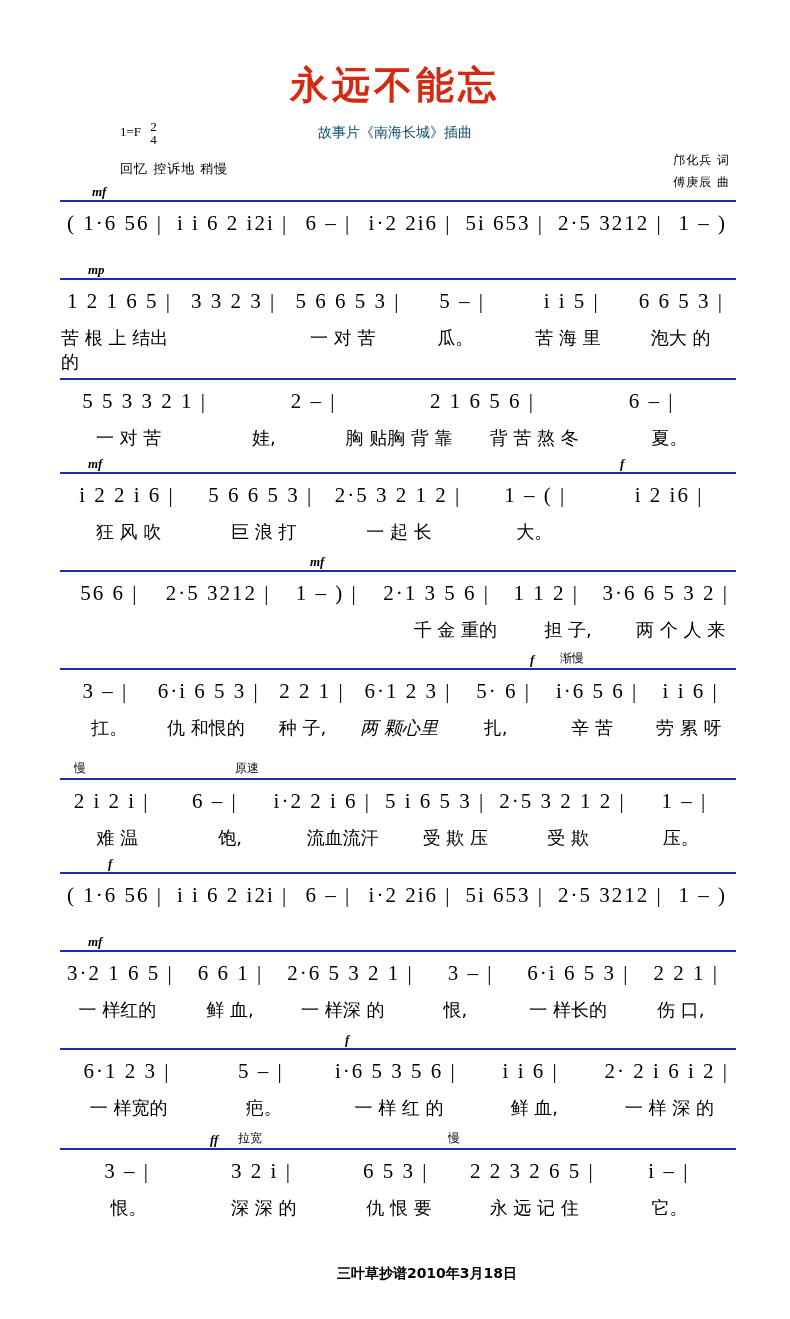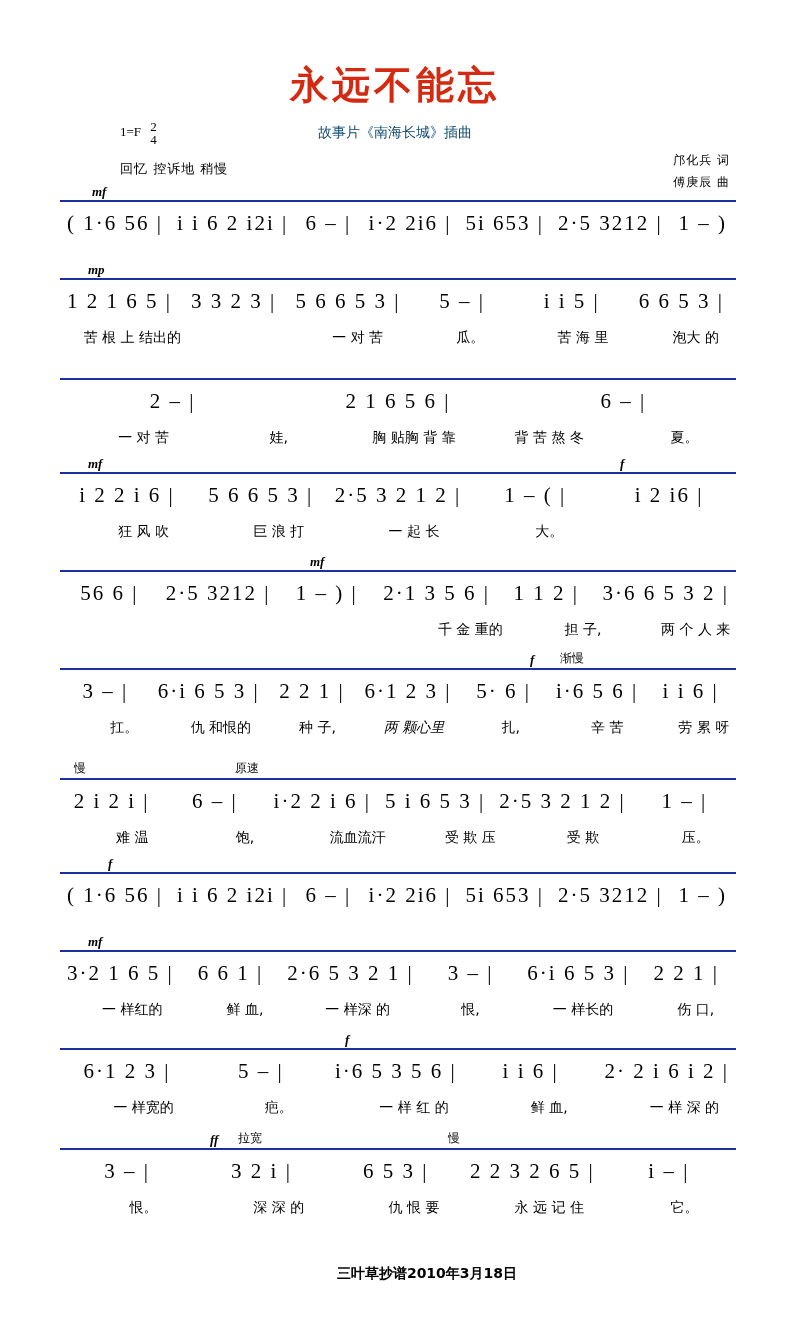--- a/index.html
+++ b/index.html
@@ -64,23 +64,23 @@
   .notes{
     font-family:"Liberation Serif", serif;
     font-size:21px;
     letter-spacing:2px;
     display:flex;align-items:baseline;
     padding:0 7px;
   }
   .n{position:relative;display:inline-block;padding:0 2px;}
 
   .lyrics{
-    position:absolute;left:16px;top:48px;width:676px;height:24px;
-    display:flex;align-items:center;
-    font-family:"DejaVu Sans", sans-serif;font-size:14px;
+    position:absolute;left:1px;top:48px;width:676px;height:24px;
+    display:flex;align-items:flex-start;
+    font-family:"DejaVu Sans", sans-serif;font-size:18px;
   }
   .lyr{display:flex;align-items:center;justify-content:center;}
 
   .dyn{
     position:absolute;
     font-family:"Liberation Serif",serif;
     font-style:italic;font-weight:bold;font-size:13px;
   }
   .mark{
     position:absolute;font-family:"DejaVu Sans",sans-serif;font-size:12px;
@@ -171,20 +171,23 @@
           <div class="lyr" style="flex: 1 1 0px;">瓜。</div>
           <div class="lyr" style="flex: 1 1 0px;">苦 海 里</div>
           <div class="lyr" style="flex: 1 1 0px;">泡大  的</div>
         </div>
         <div class="dyn" style="left: 28px; top: -16px;">mp</div>
       </div>
       <div class="system" style="top: 378px;">
         <div class="staffline"></div>
         <div class="measures">
           <div class="mea" style="flex: 1 1 0px;">
+            <div class="notes">5 5 3  3 2 1 |</div>
+          </div>
+          <div class="mea" style="flex: 1 1 0px;">
             <div class="notes">2 – |</div>
           </div>
           <div class="mea" style="flex: 1 1 0px;">
             <div class="notes">2 1 6 5 6 |</div>
           </div>
           <div class="mea" style="flex: 1 1 0px;">
             <div class="notes">6 – |</div>
           </div>
         </div>
         <div class="lyrics">

